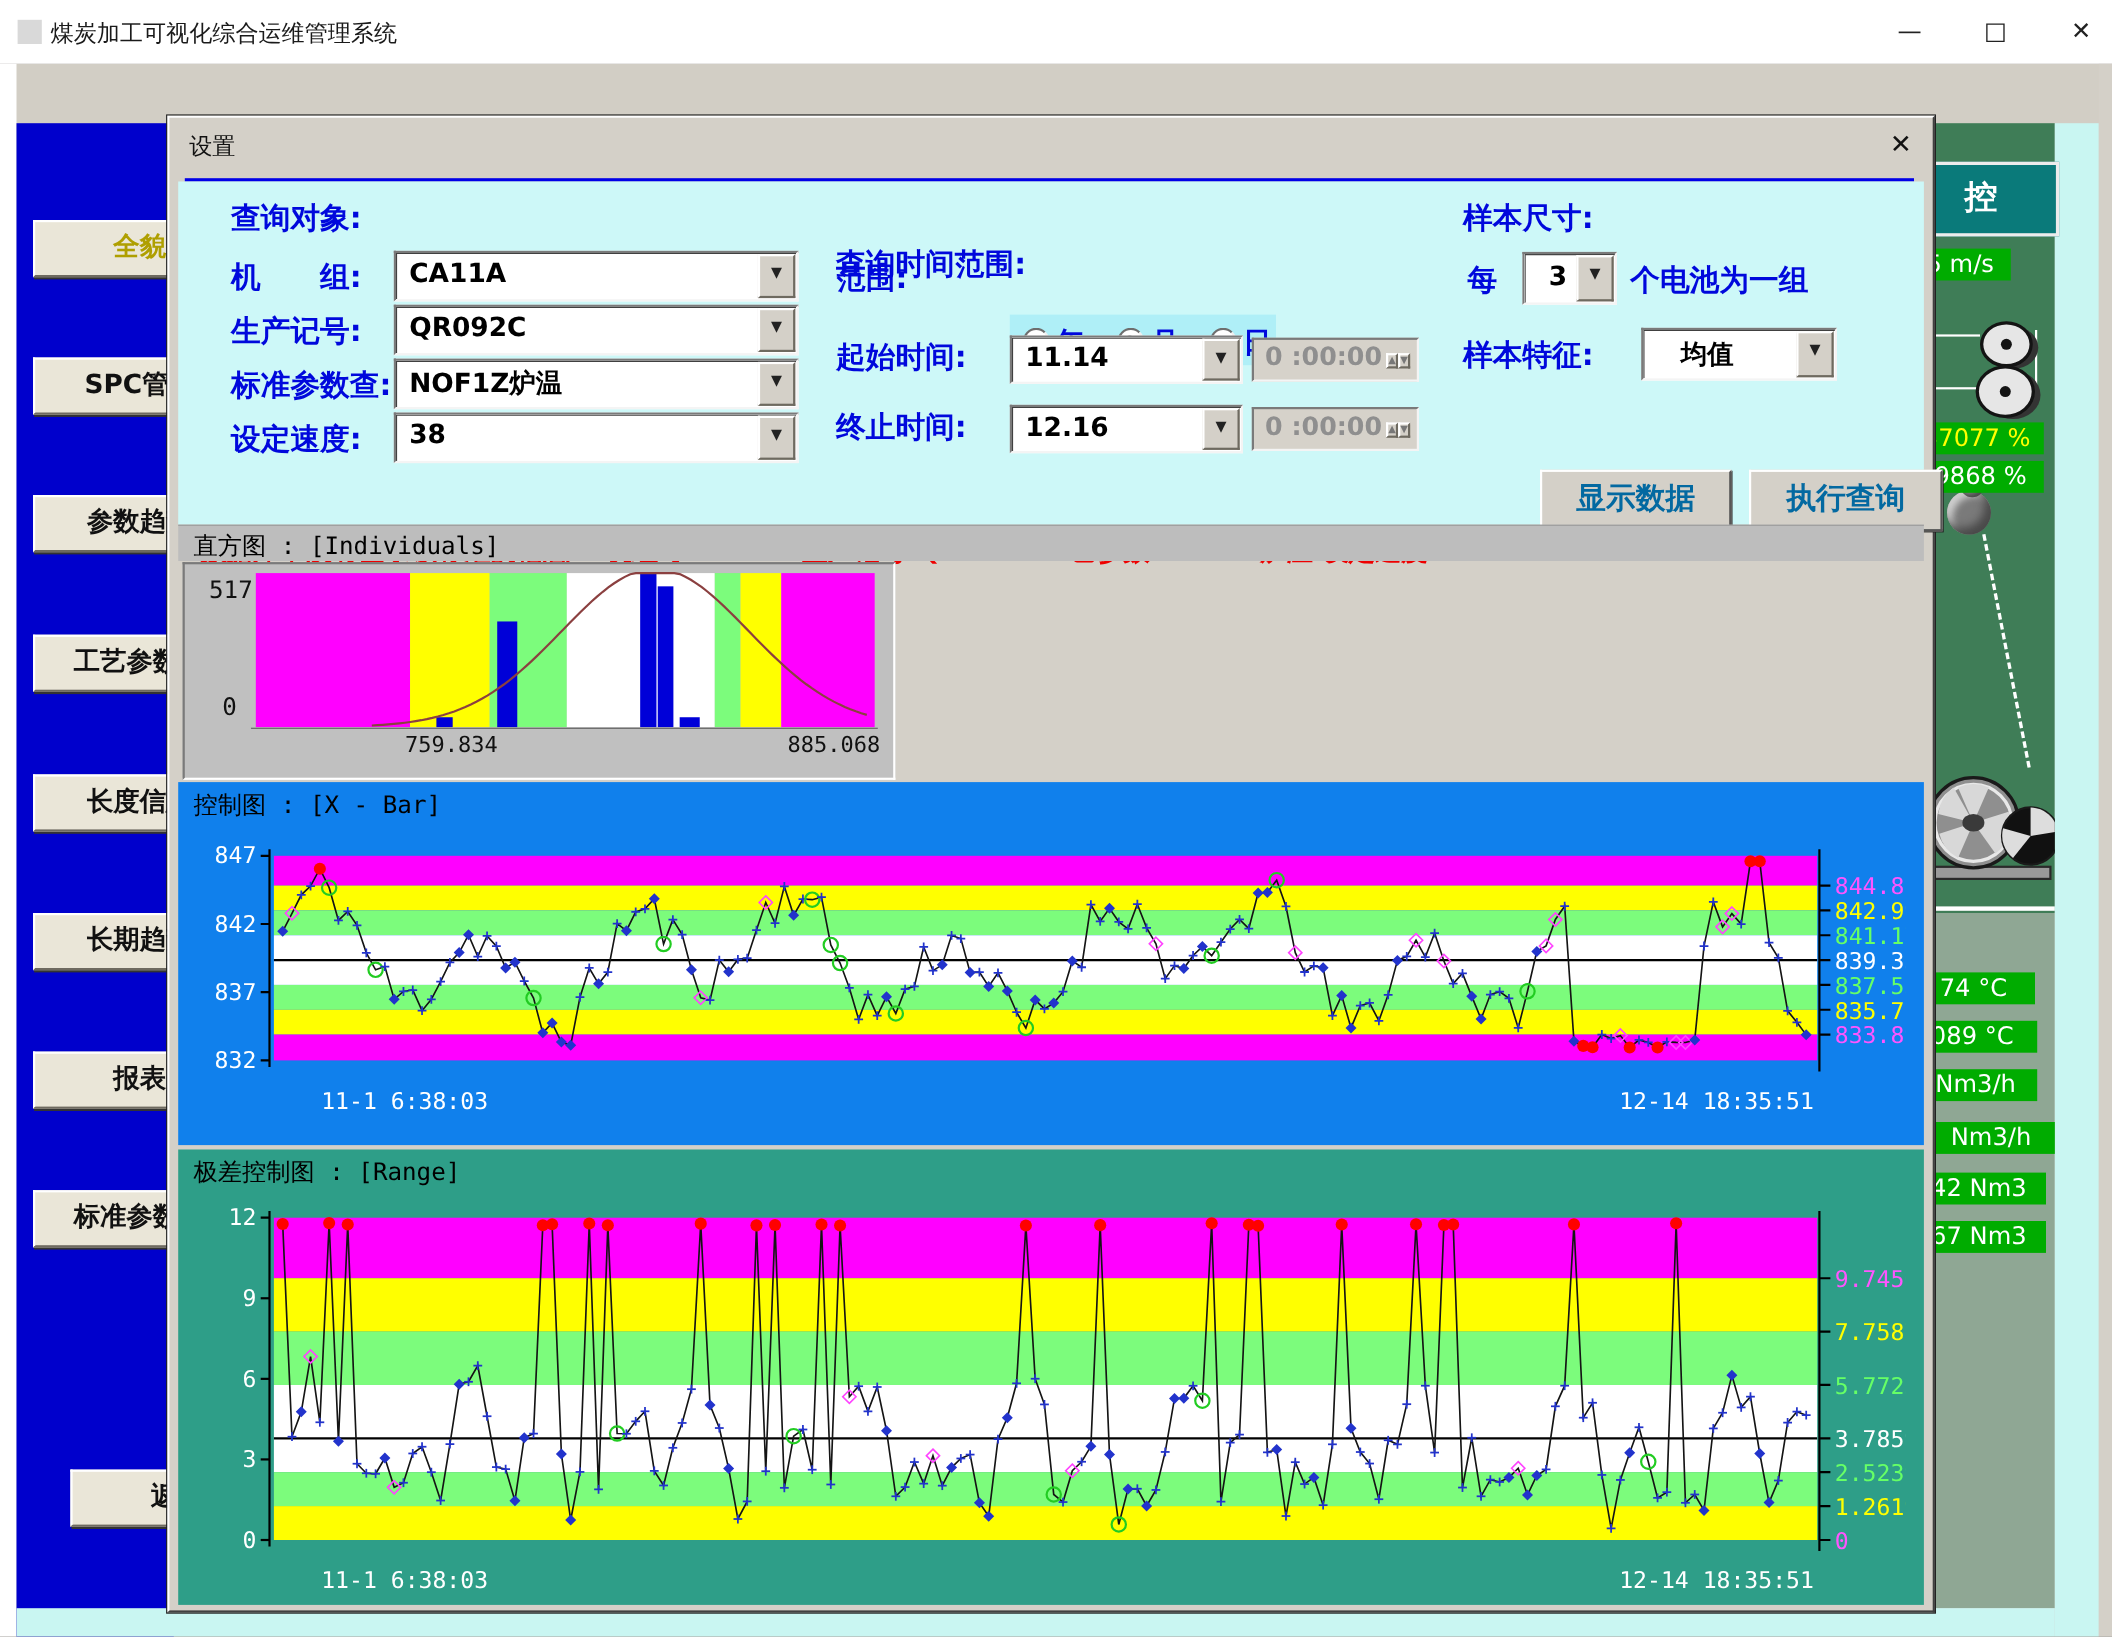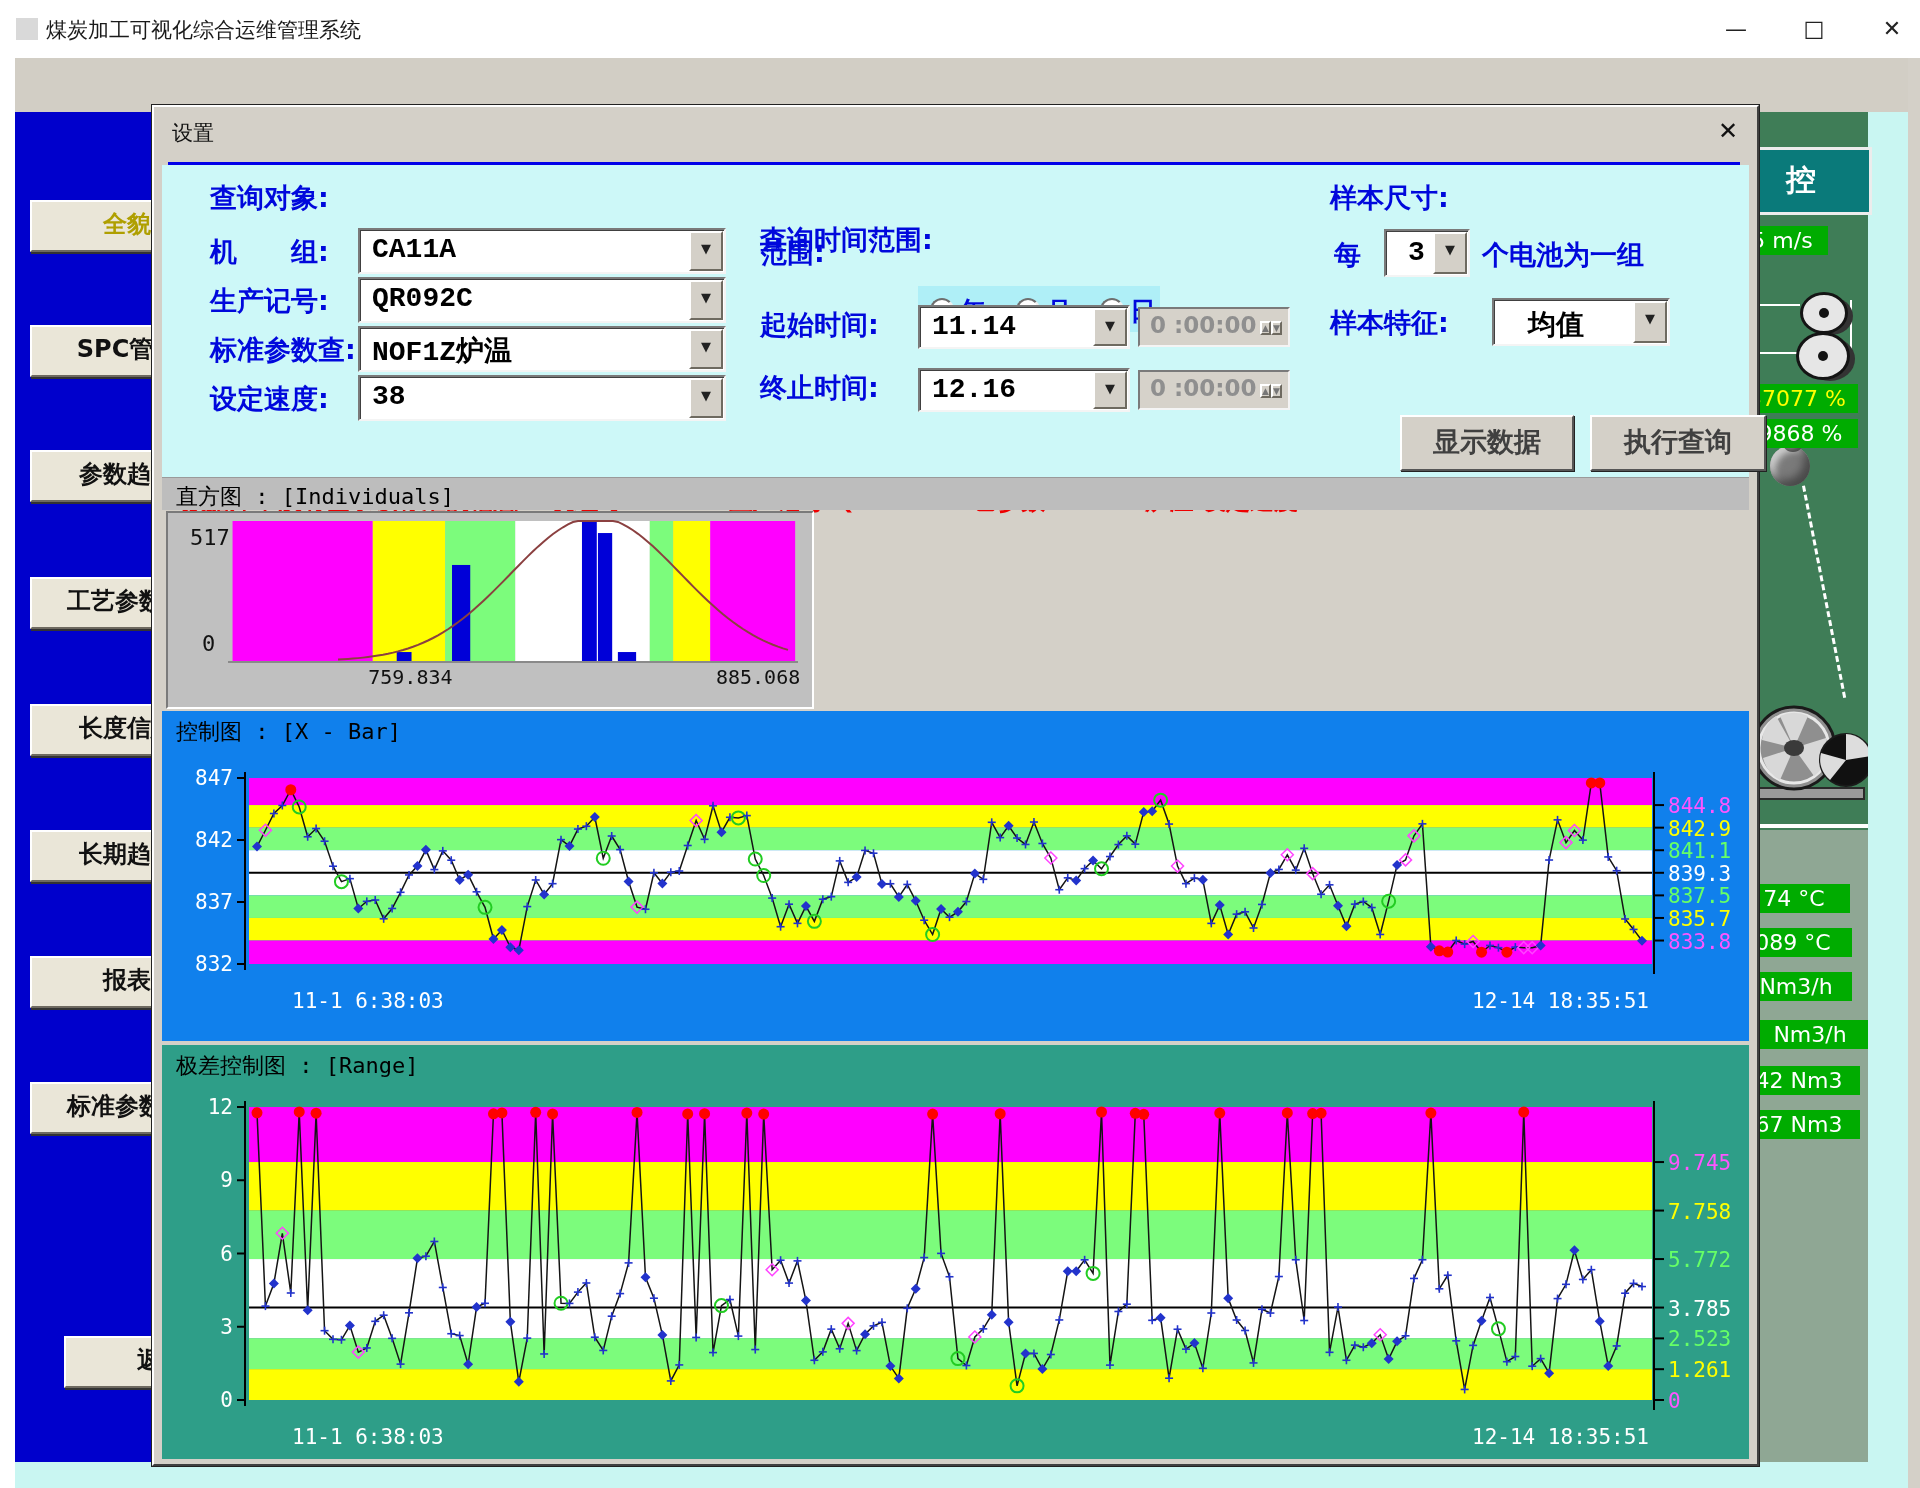--- a/index.html
+++ b/index.html
@@ -38,33 +38,33 @@
   #rp-dash{left:1802px;top:486px;height:216px;border-left:3px dashed #fff;transform:rotate(-11deg);transform-origin:top left;}
   #rp-divider{left:1755px;top:824px;width:113px;height:4px;background:#fff;}
   
   #dialog{left:152px;top:105px;width:1603px;height:1357px;background:#D4D0C8;border:2px solid;border-color:#fff #404040 #404040 #fff;outline:1px solid #222;}
   #dlg-title{left:18px;top:12px;font-size:21px;color:#111;}
   #dlg-close{left:1556px;top:8px;width:36px;height:32px;font-size:24px;color:#111;text-align:center;line-height:32px;cursor:default;}
   #dlg-sep{left:14px;top:55px;width:1572px;height:3px;background:#0000E8;}
   #dlg-cyan{left:8px;top:58px;width:1587px;height:312px;background:#CDF8F8;}
   .f-label{position:absolute;color:#0008DC;font-weight:bold;font-size:27px;white-space:nowrap;}
   .combo{position:absolute;background:#fff;border:2px solid;border-color:#7a7a7a #f4f4f4 #f4f4f4 #7a7a7a;box-shadow:inset 1px 1px 0 #404040;}
-  .combo .val{position:absolute;left:12px;top:4px;font-size:28px;font-weight:bold;color:#000;white-space:nowrap;font-family:Liberation Mono, monospace;}
+  .combo .val{position:absolute;left:12px;top:4px;font-size:24px;font-weight:bold;color:#000;white-space:nowrap;}
   .combo .drop{position:absolute;right:1px;top:1px;bottom:1px;width:30px;background:#D4D0C8;border:2px solid;border-color:#fff #6e6a60 #6e6a60 #fff;
                font-size:13px;color:#222;text-align:center;line-height:32px;cursor:default;}
   .spin{position:absolute;background:#D6D2CA;border:2px solid;border-color:#7a7a7a #f4f4f4 #f4f4f4 #7a7a7a;color:#8f8f8f;font-weight:bold;font-size:23px;}
   .spin .t{position:absolute;left:10px;top:3px;}
   .spin .btns{position:absolute;right:2px;top:1px;width:26px;}
   .spin .sb{height:14px;background:#D4D0C8;border:2px solid;border-color:#fff #6e6a60 #6e6a60 #fff;font-size:9px;color:#777;text-align:center;line-height:10px;margin-bottom:1px;}
   #radio-area{left:756px;top:121px;width:242px;height:46px;background:#AFEFF7;}
   .radio{position:absolute;top:12px;width:20px;height:20px;border-radius:50%;background:#fff;border:2px solid;border-color:#6e6e6e #f0f0f0 #f0f0f0 #6e6e6e;}
   .radio .dot{position:absolute;left:5px;top:5px;width:8px;height:8px;border-radius:50%;background:#111;}
   .radio-lab{position:absolute;top:8px;color:#0008DC;font-weight:bold;font-size:26px;}
   .dlg-btn{position:absolute;background:#D4D0C8;border:2px solid;border-color:#fff #565656 #565656 #fff;box-shadow:1px 1px 0 #222;
-           color:#404040;font-size:27px;font-weight:bold;text-align:center;cursor:default;}
+           color:#0369a1;font-size:27px;font-weight:bold;text-align:center;cursor:default;margin-top:12px;}
   #warning{left:20px;top:320px;font-size:24px;font-weight:bold;color:#EE0000;white-space:nowrap;}
   .hdr-bar{position:absolute;left:8px;width:1587px;height:32px;}
   .hdr-txt{position:absolute;left:14px;top:4px;font-size:22px;color:#000;font-family:"DejaVu Sans Mono",monospace;white-space:nowrap;}
   #hist-hdr{top:370px;background:#BDBDBD;border-top:1px solid #9a9a9a;}
   .panel-inset{position:absolute;background:#C0C0C0;border:2px solid;border-color:#7a7a7a #fff #fff #7a7a7a;}
   #hist-panel{left:12px;top:404px;width:644px;height:194px;}
   #stats-panel{left:668px;top:404px;width:925px;height:194px;}
   .hist-num{position:absolute;font-size:22px;color:#111;font-family:"DejaVu Sans Mono",monospace;}
   .stat-row{position:absolute;font-size:22px;color:#111;font-family:"DejaVu Sans Mono",monospace;}
   #xbar-section{left:8px;top:604px;width:1587px;height:330px;background:#1080EC;}

